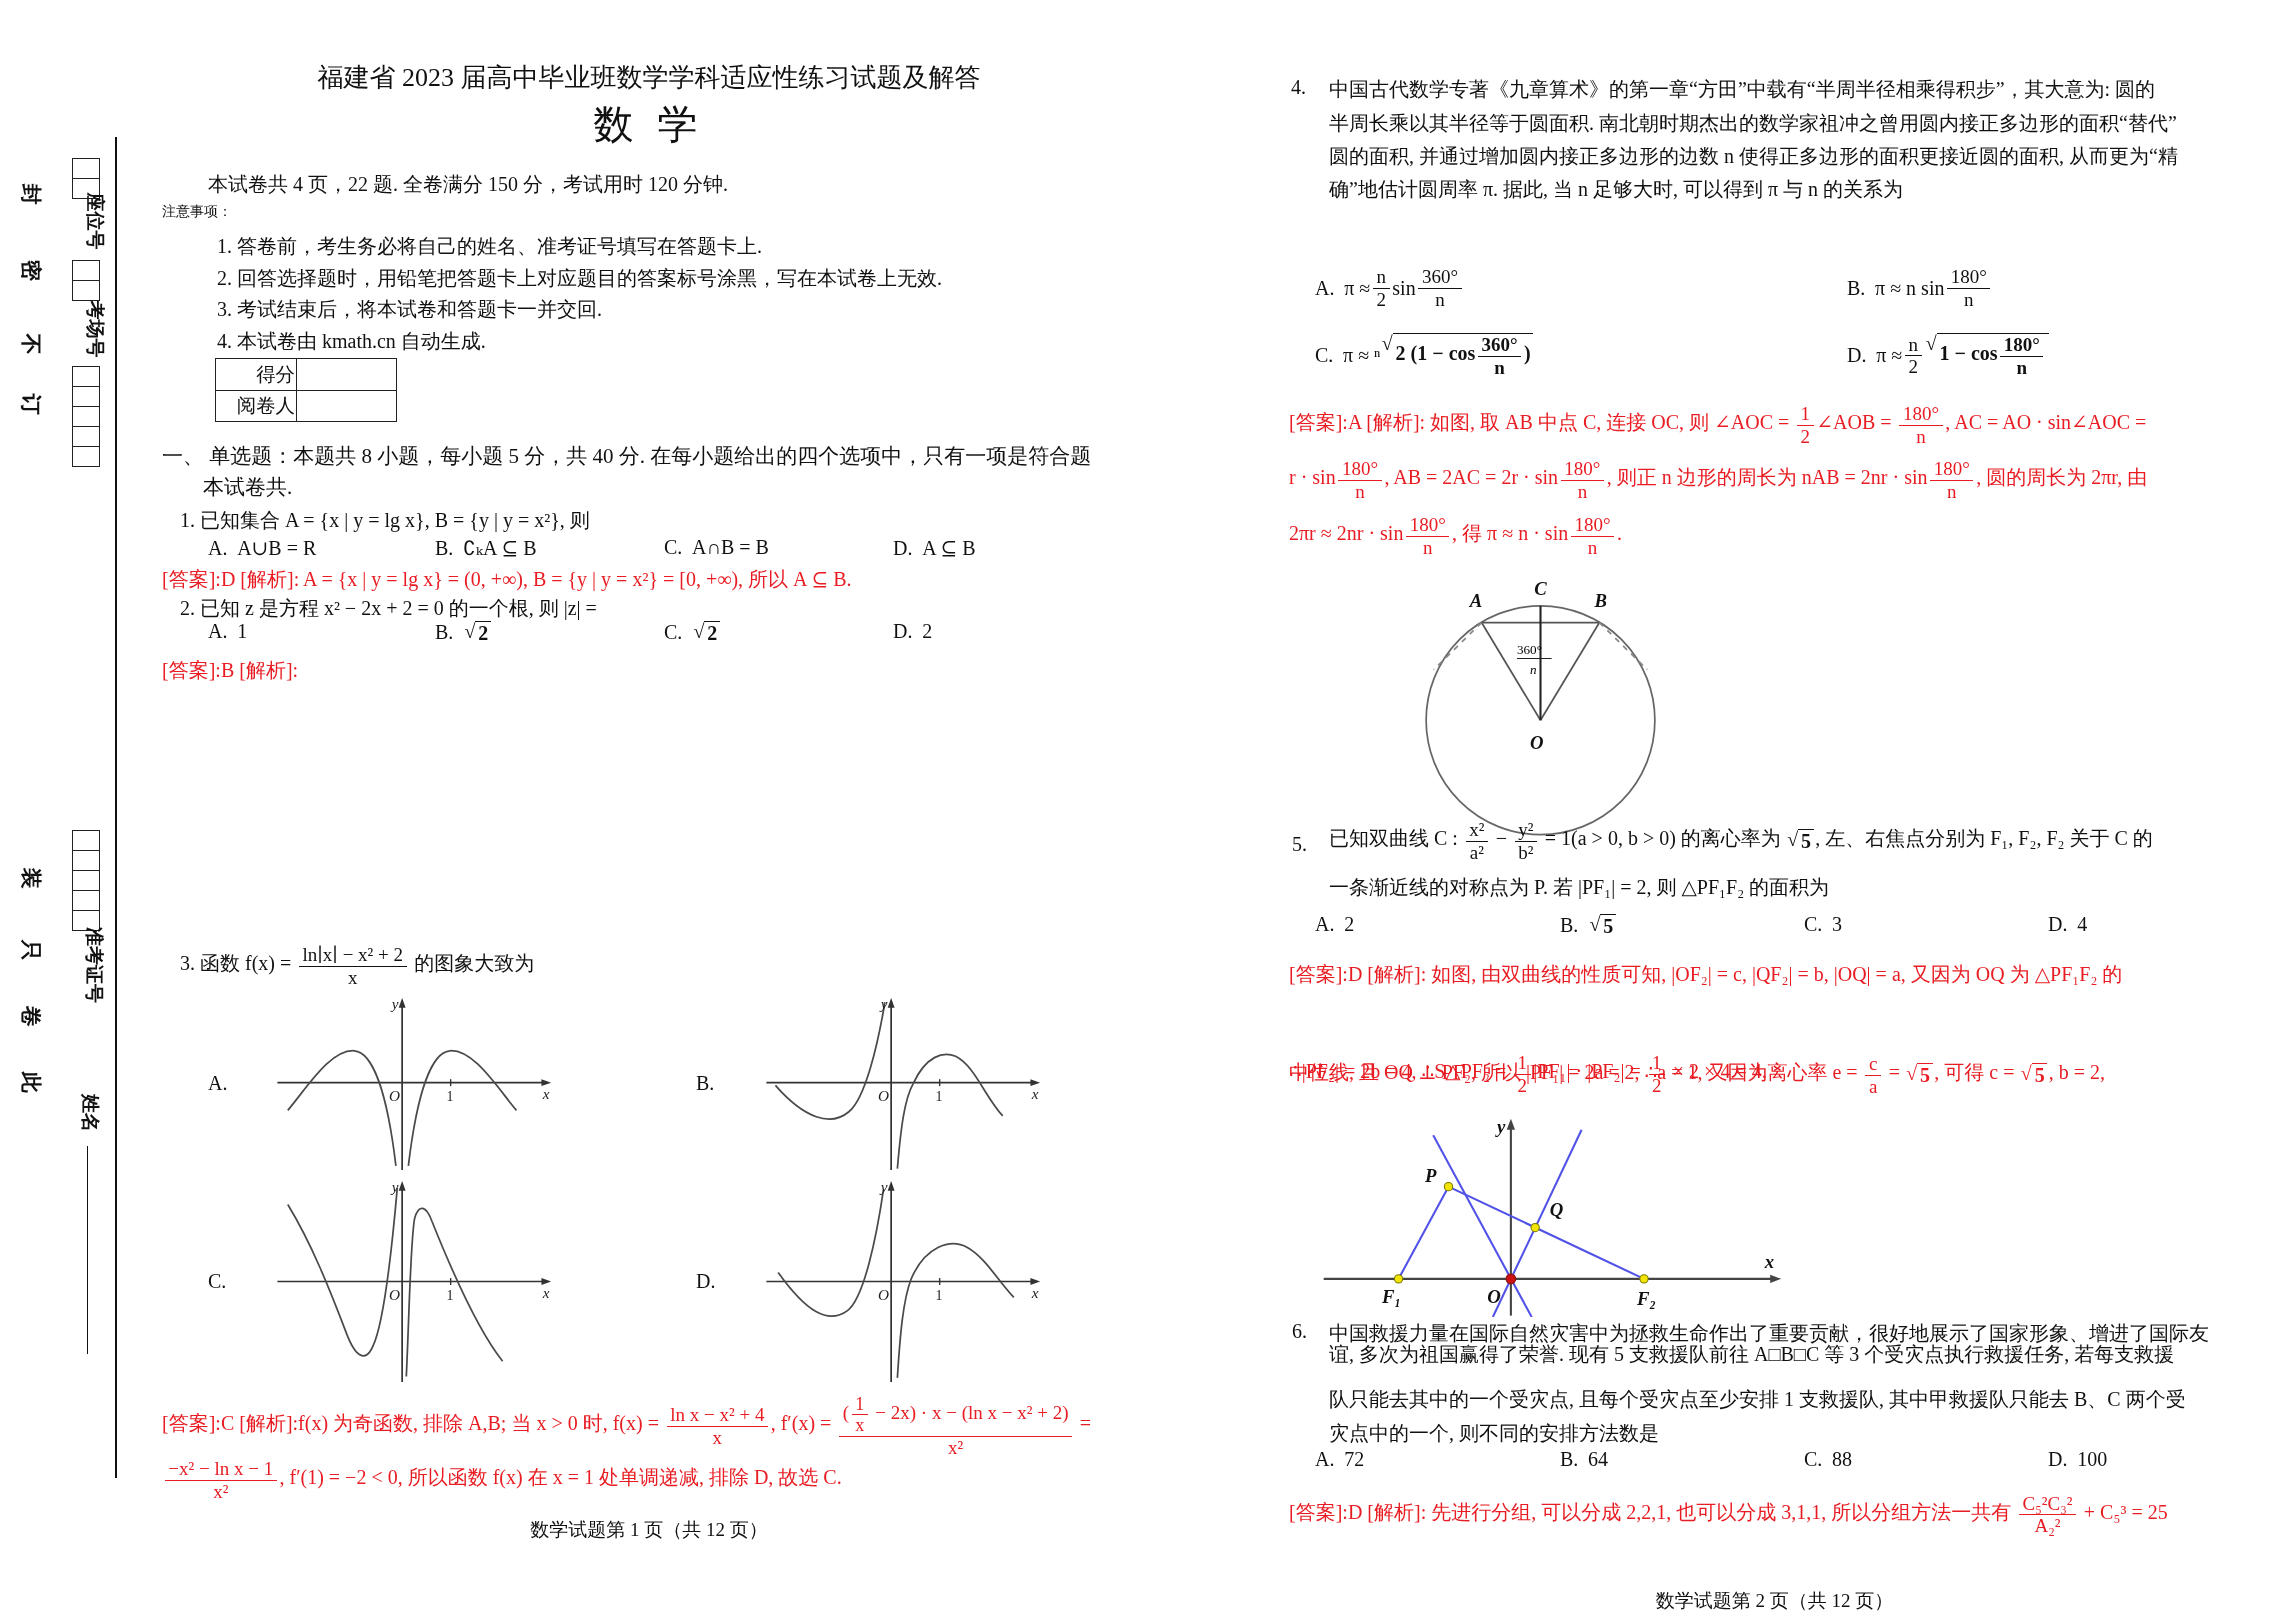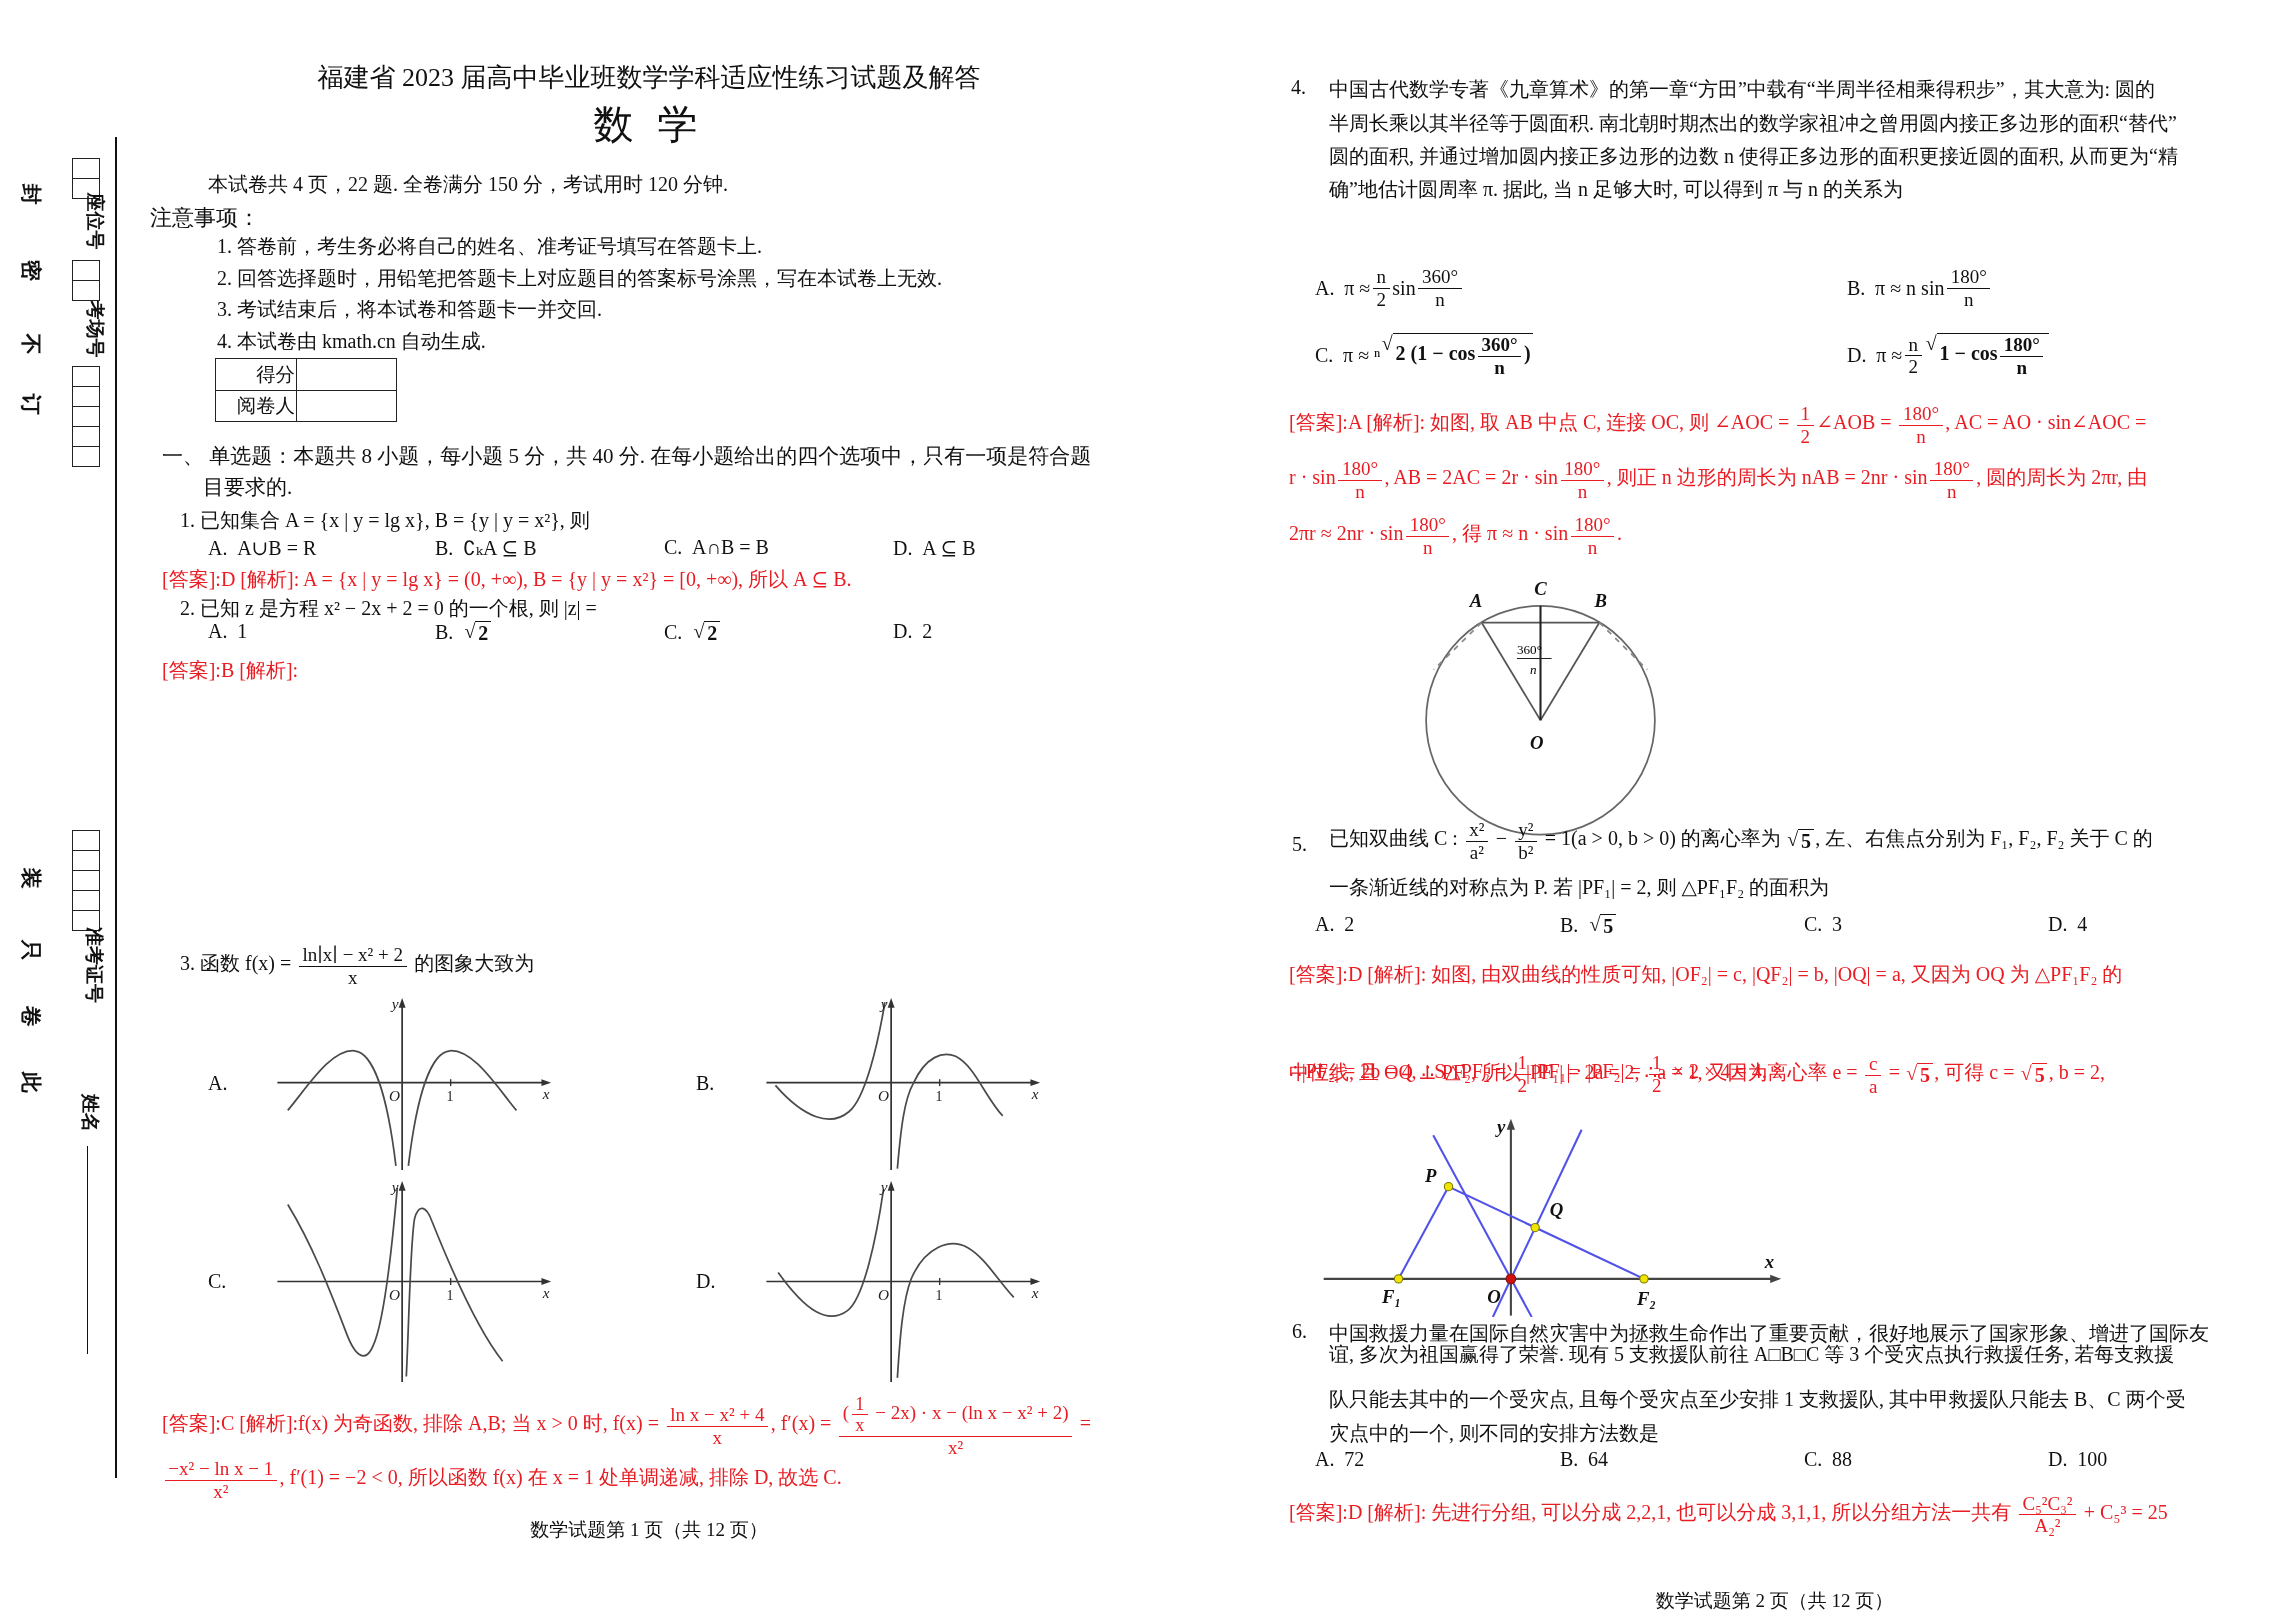--- a/index.html
+++ b/index.html
@@ -76,41 +76,41 @@
     <div class="c"></div>
     <div class="c"></div>
   </div>
 <div class="vlabel" style="left:56px;top:952px">准考证号</div>
 <div class="vlabel" style="left:71px;top:1100px">姓名</div>
 <div class="abs" style="left:87px;top:1146px;width:1.4px;height:208px;background:#111"></div>
 
 <div class="abs bold ctr" style="left:160px;top:60px;width:978px;font-size:26px">福建省 2023 届高中毕业班数学学科适应性练习试题及解答</div>
 <div class="abs bold ctr" style="left:160px;top:97px;width:978px;font-size:40px;letter-spacing:7px">数 学</div>
 <div class="abs" style="left:208px;top:171px">本试卷共 4 页，22 题. 全卷满分 150 分，考试用时 120 分钟.</div>
-<div class="abs bold" style="left:150px;top:203px;font-size:22px">注意事项：</div>
+<div class="abs bold" style="left:162px;top:203px;font-size:14px">注意事项：</div>
 <div class="abs" style="left:217px;top:233px">1. 答卷前，考生务必将自己的姓名、准考证号填写在答题卡上.</div>
 <div class="abs" style="left:217px;top:265px">2. 回答选择题时，用铅笔把答题卡上对应题目的答案标号涂黑，写在本试卷上无效.</div>
 <div class="abs" style="left:217px;top:296px">3. 考试结束后，将本试卷和答题卡一并交回.</div>
 <div class="abs" style="left:217px;top:328px">4. 本试卷由 kmath.cn 自动生成.</div>
 
 <table class="stable" style="left:215px;top:358px">
   <tbody>
       <tr>
         <td class="l">得分</td>
         <td class="v"></td>
       </tr>
   <tr>
         <td class="l">阅卷人</td>
         <td class="v"></td>
       </tr>
 </tbody>
   </table>
 
 <div class="abs bold" style="left:162px;top:442px;font-size:21px">一、 单选题：本题共 8 小题，每小题 5 分，共 40 分. 在每小题给出的四个选项中，只有一项是符合题</div>
-<div class="abs bold" style="left:203px;top:473px;font-size:21px">目要求的.</div>
+<div class="abs bold" style="left:203px;top:473px;font-size:21px">本试卷共.</div>
 
 <div class="abs nowrap" style="left:180px;top:507px">1. 已知集合 A = {x | y = lg x}, B = {y | y = x²}, 则</div>
 <div class="abs opt nowrap" style="left:208px;top:536px"><span class="optl">A.</span><span>A∪B = R</span></div>
 <div class="abs opt nowrap" style="left:435px;top:536px"><span class="optl">B.</span><span>∁ₖA ⊆ B</span></div>
 <div class="abs opt nowrap" style="left:664px;top:536px"><span class="optl">C.</span><span>A∩B = B</span></div>
 <div class="abs opt nowrap" style="left:893px;top:536px"><span class="optl">D.</span><span>A ⊆ B</span></div>
 <div class="abs red nowrap" style="left:162px;top:566px">[答案]:D [解析]: A = {x | y = lg x} = (0, +∞), B = {y | y = x²} = [0, +∞), 所以 A ⊆ B.</div>
 
 <div class="abs nowrap" style="left:180px;top:595px">2. 已知 z 是方程 x² − 2x + 2 = 0 的一个根, 则 |z| =</div>
 <div class="abs opt mline" style="left:208px;top:620px">

